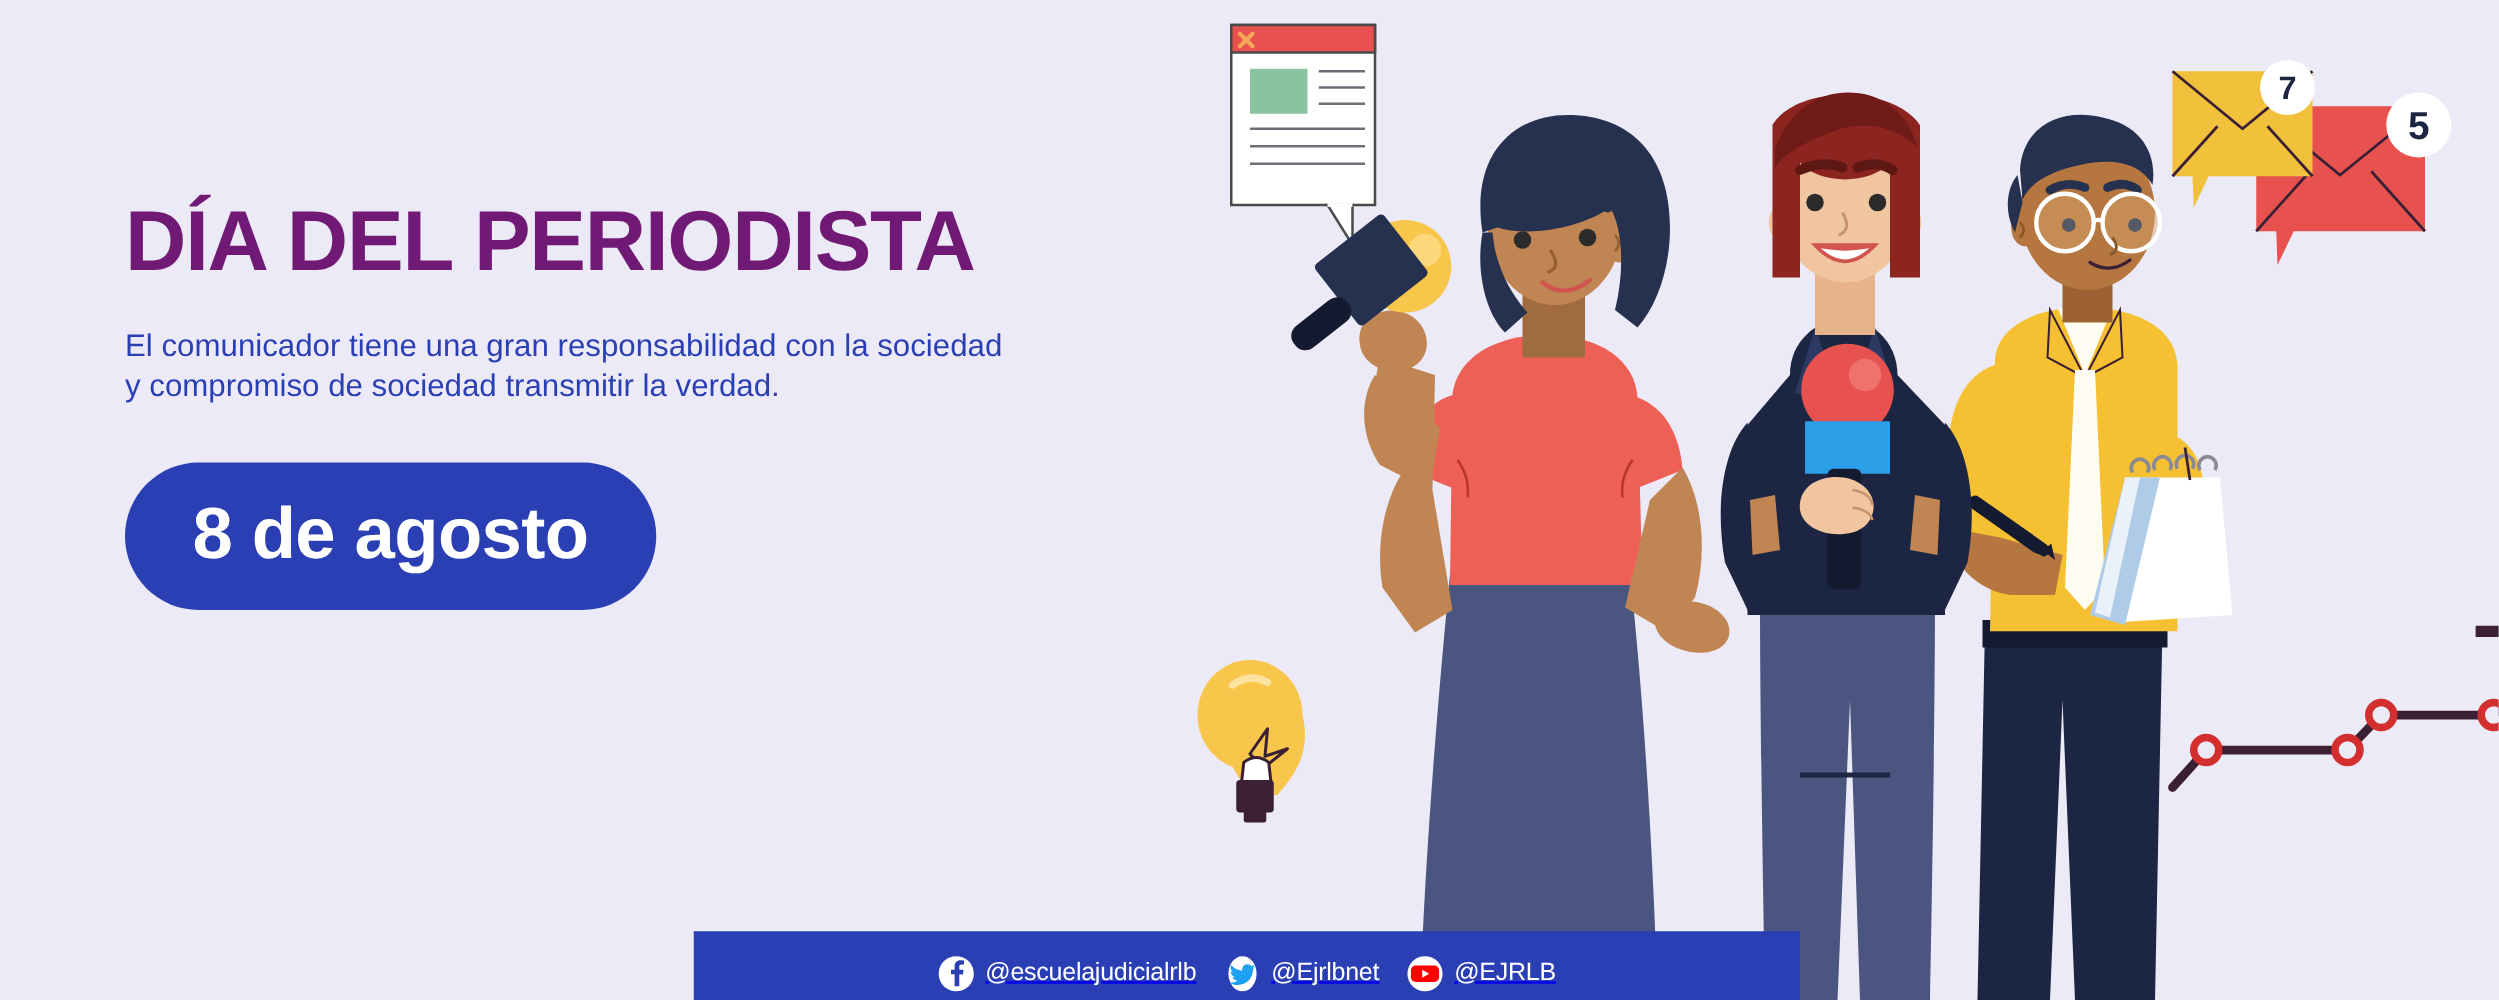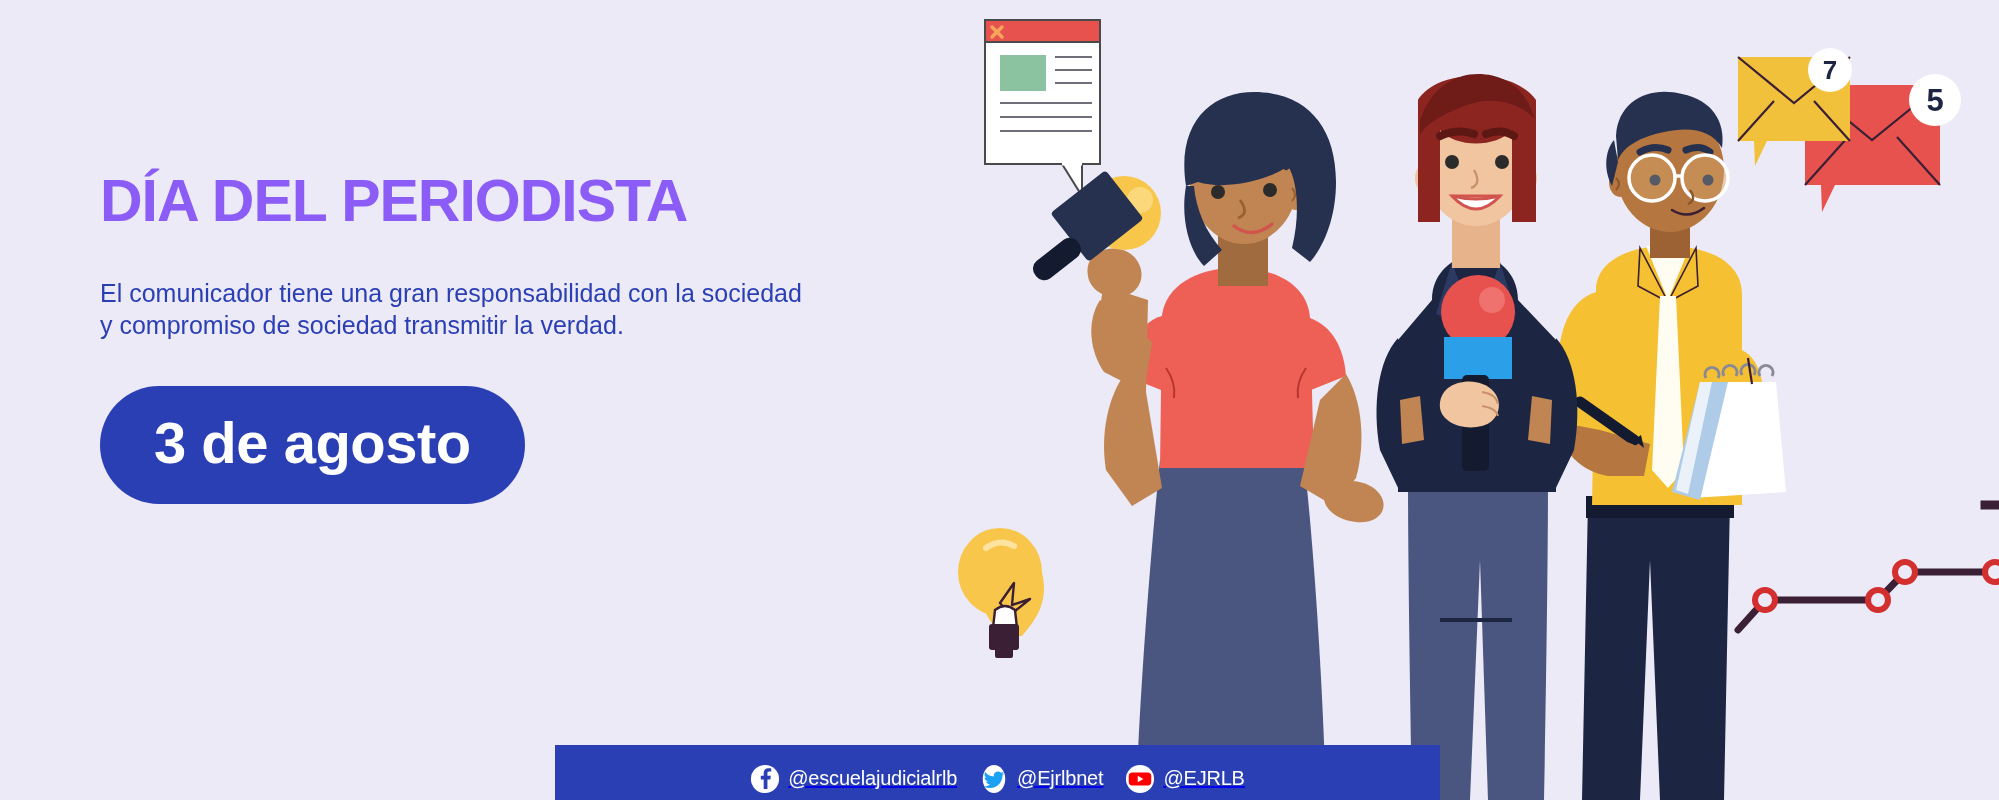--- a/index.html
+++ b/index.html
@@ -16,32 +16,31 @@
     background:#EBEAF6;
     overflow:hidden;
   }
 
   
   .text-col { position:absolute; left:100px; top:160px; width:960px; z-index:40; }
 
   .headline {
     font-family:"Liberation Sans", sans-serif;
     font-weight:700;
-    font-size:59px;
+    font-size:68px;
     line-height:0.98;
     letter-spacing:-1px;
-    color:#8b5cf6;
+    color:#701a75;
     text-transform:uppercase;
     white-space:nowrap;
-    margin-top:13px;
   }
   .headline .l2 { display:block; margin-top:16px; }
 
   .subtitle {
-    margin-top:46px;
+    margin-top:34px;
     font-size:25px;
     line-height:1.30;
     color:#2B3FB5;
     max-width:900px;
     font-weight:400;
   }
 
   .date-pill {
     margin-top:44px;
     display:inline-block;
@@ -321,21 +320,21 @@
 
     <h1 class="headline">
       <span class="l1">DÍA DEL PERIODISTA</span>
     </h1>
 
     <p class="subtitle">
       <span>El comunicador tiene una gran responsabilidad con la sociedad</span><br>
       <span>y compromiso de sociedad transmitir la verdad.</span>
     </p>
 
-    <div class="date-pill">3 de agosto</div>
+    <div class="date-pill">8 de agosto</div>
   </div>
 
   <div class="social-bar">
 
     <a class="social-item" href="#">
       <span class="si">
         <svg viewBox="0 0 32 32" width="30" height="30">
           <circle cx="16" cy="16" r="15" fill="#FFFFFF"></circle>
           <path d="M18.6 16.6h3.1l.5-4h-3.6V10c0-1.1.3-1.9 2-1.9h2V4.6c-.3 0-1.6-.2-3-.2-3 0-5 1.8-5 5.2v2.9h-3.1v4h3.1v10.2h4z" fill="#2B3FB5"></path>
         </svg>

